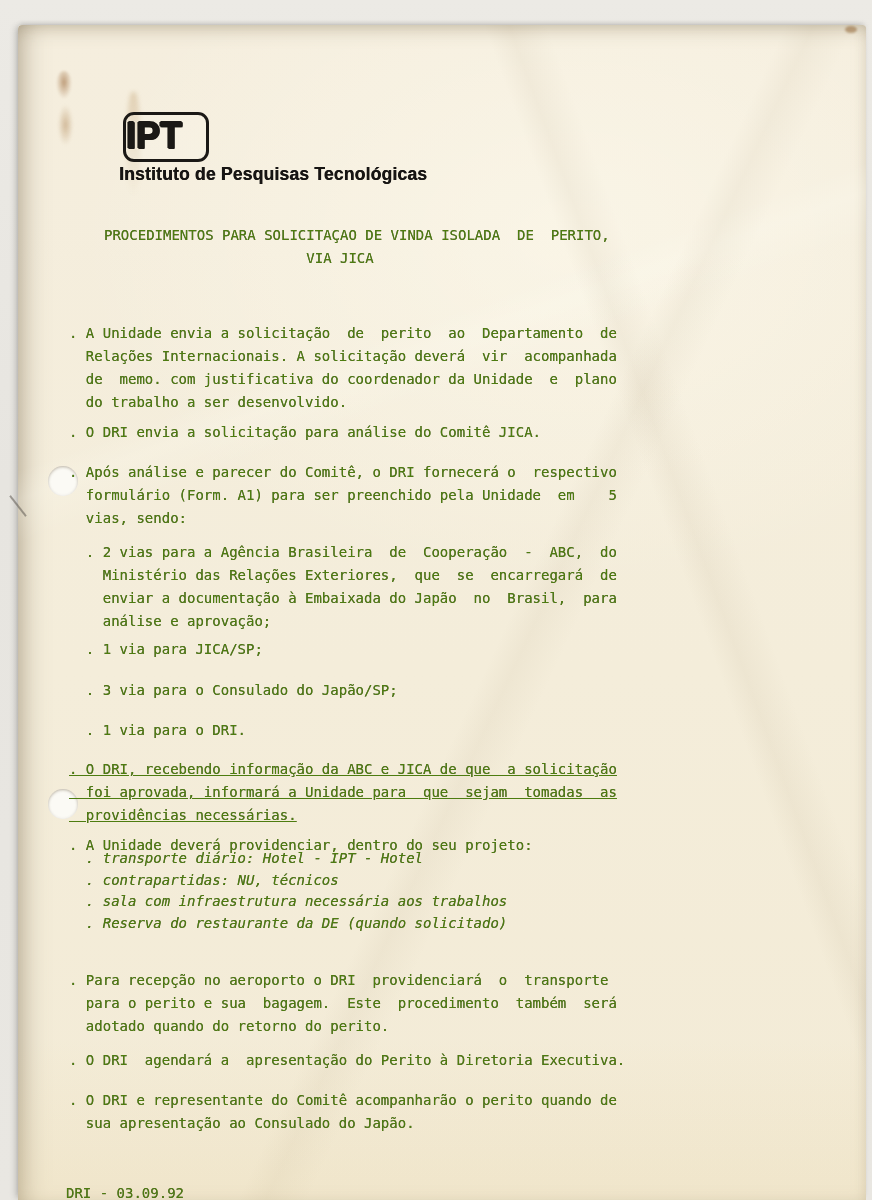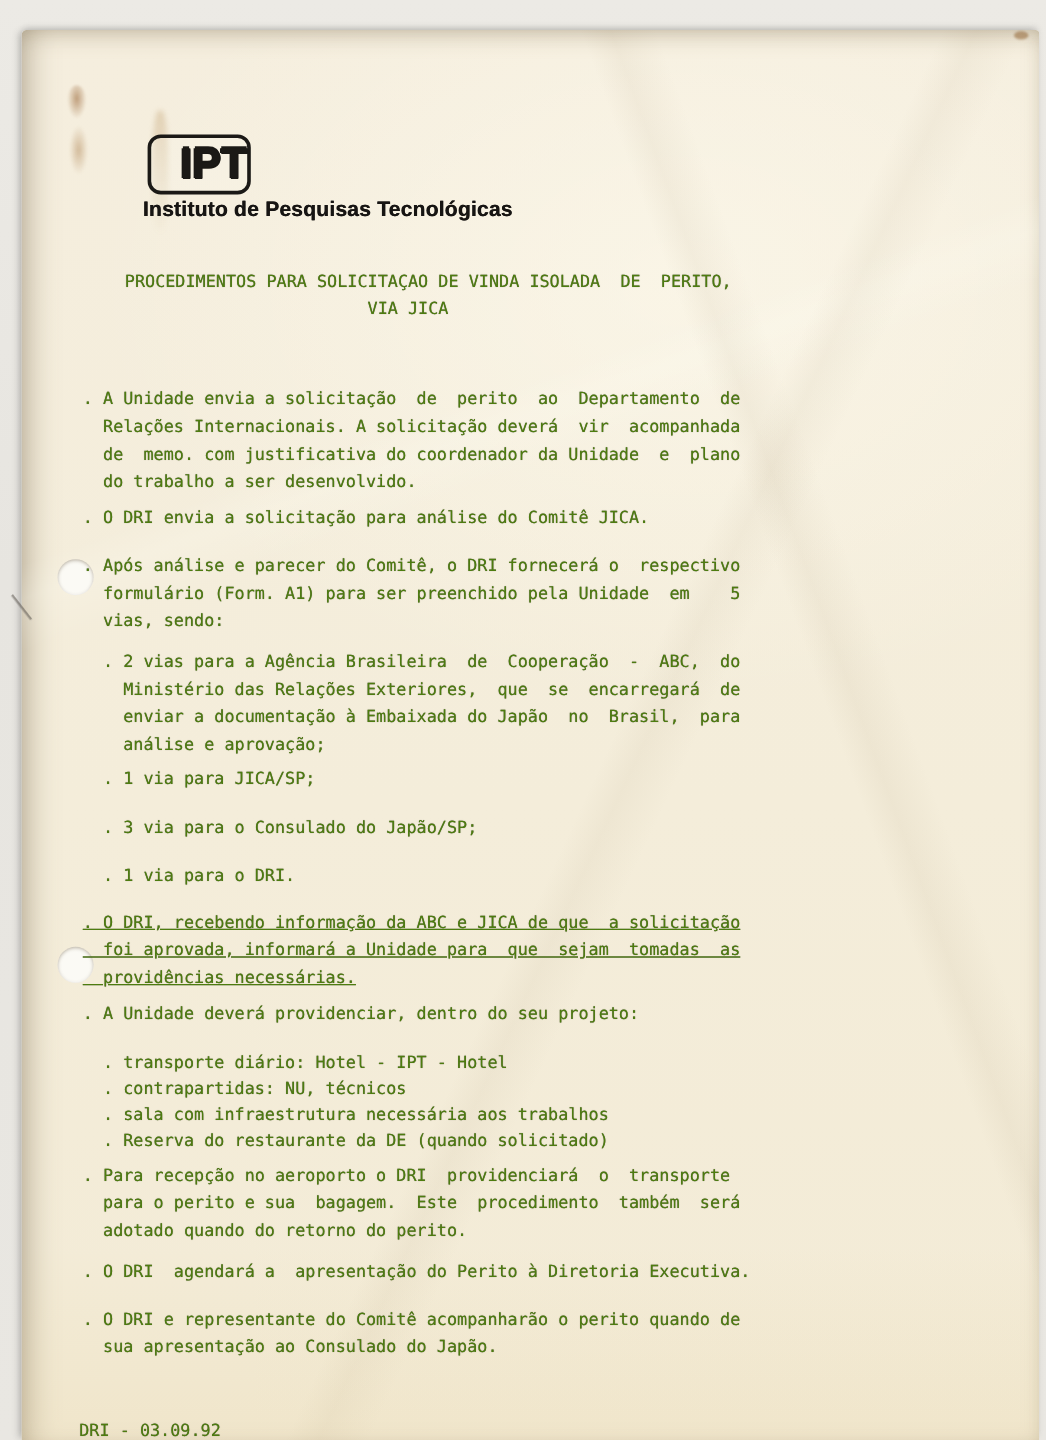--- a/index.html
+++ b/index.html
@@ -30,21 +30,21 @@
       linear-gradient(160deg, rgba(0,0,0,0) 30%, rgba(255,255,245,.18) 32%, rgba(0,0,0,0) 35%);
   }
   .paper::after{ 
     content:"";position:absolute;left:0;right:0;bottom:0;height:160px;pointer-events:none;
     background:linear-gradient(180deg, rgba(226,204,150,0) 0%, rgba(226,204,150,.18) 100%);
   }
   
   .logo-box{
     position:absolute;left:123px;top:112px;width:86px;height:50px;
     border:3.5px solid #1b1916;border-radius:11px;
-    display:flex;align-items:center;justify-content:flex-end;
+    display:flex;align-items:center;justify-content:flex-start;
     box-sizing:border-box;background:rgba(255,255,250,.15);
   }
   .logo-text{
     font-family:"Liberation Sans", sans-serif;font-weight:bold;font-size:36px;
     color:#1b1916;letter-spacing:0px;line-height:1;padding-bottom:2px;
     text-shadow:1px 0 0 #1b1916,-1px 0 0 #1b1916,0 1px 0 #1b1916,0 -1px 0 #1b1916,1px 1px 0 #1b1916;
   }
   .org-name{
     position:absolute;left:119px;top:164px;
     font-family:"Liberation Sans", sans-serif;font-weight:bold;font-size:17.5px;
@@ -117,21 +117,21 @@
     Ministério das Relações Exteriores,  que  se  encarregará  de
     enviar a documentação à Embaixada do Japão  no  Brasil,  para
     análise e aprovação;</div>
 <div class="tw" style="left:69px;top:638px;">  . 1 via para JICA/SP;</div>
 <div class="tw" style="left:69px;top:679px;">  . 3 via para o Consulado do Japão/SP;</div>
 <div class="tw" style="left:69px;top:719px;">  . 1 via para o DRI.</div>
 <div class="tw" style="left:69px;top:758px;text-decoration:underline;">. O DRI, recebendo informação da ABC e JICA de que  a solicitação
   foi aprovada, informará a Unidade para  que  sejam  tomadas  as
   providências necessárias.</div>
 <div class="tw" style="left:69px;top:834px;">. A Unidade deverá providenciar, dentro do seu projeto:</div>
-<div class="tw tight" style="left:69px;top:876px;">  . transporte diário: Hotel - IPT - Hotel
+<div class="tw tight" style="left:69px;top:848px;font-style:italic;">  . transporte diário: Hotel - IPT - Hotel
   . contrapartidas: NU, técnicos
   . sala com infraestrutura necessária aos trabalhos
   . Reserva do restaurante da DE (quando solicitado)</div>
 <div class="tw" style="left:69px;top:969px;">. Para recepção no aeroporto o DRI  providenciará  o  transporte
   para o perito e sua  bagagem.  Este  procedimento  também  será
   adotado quando do retorno do perito.</div>
 <div class="tw" style="left:69px;top:1049px;">. O DRI  agendará a  apresentação do Perito à Diretoria Executiva.</div>
 <div class="tw" style="left:69px;top:1089px;">. O DRI e representante do Comitê acompanharão o perito quando de
   sua apresentação ao Consulado do Japão.</div>
 

